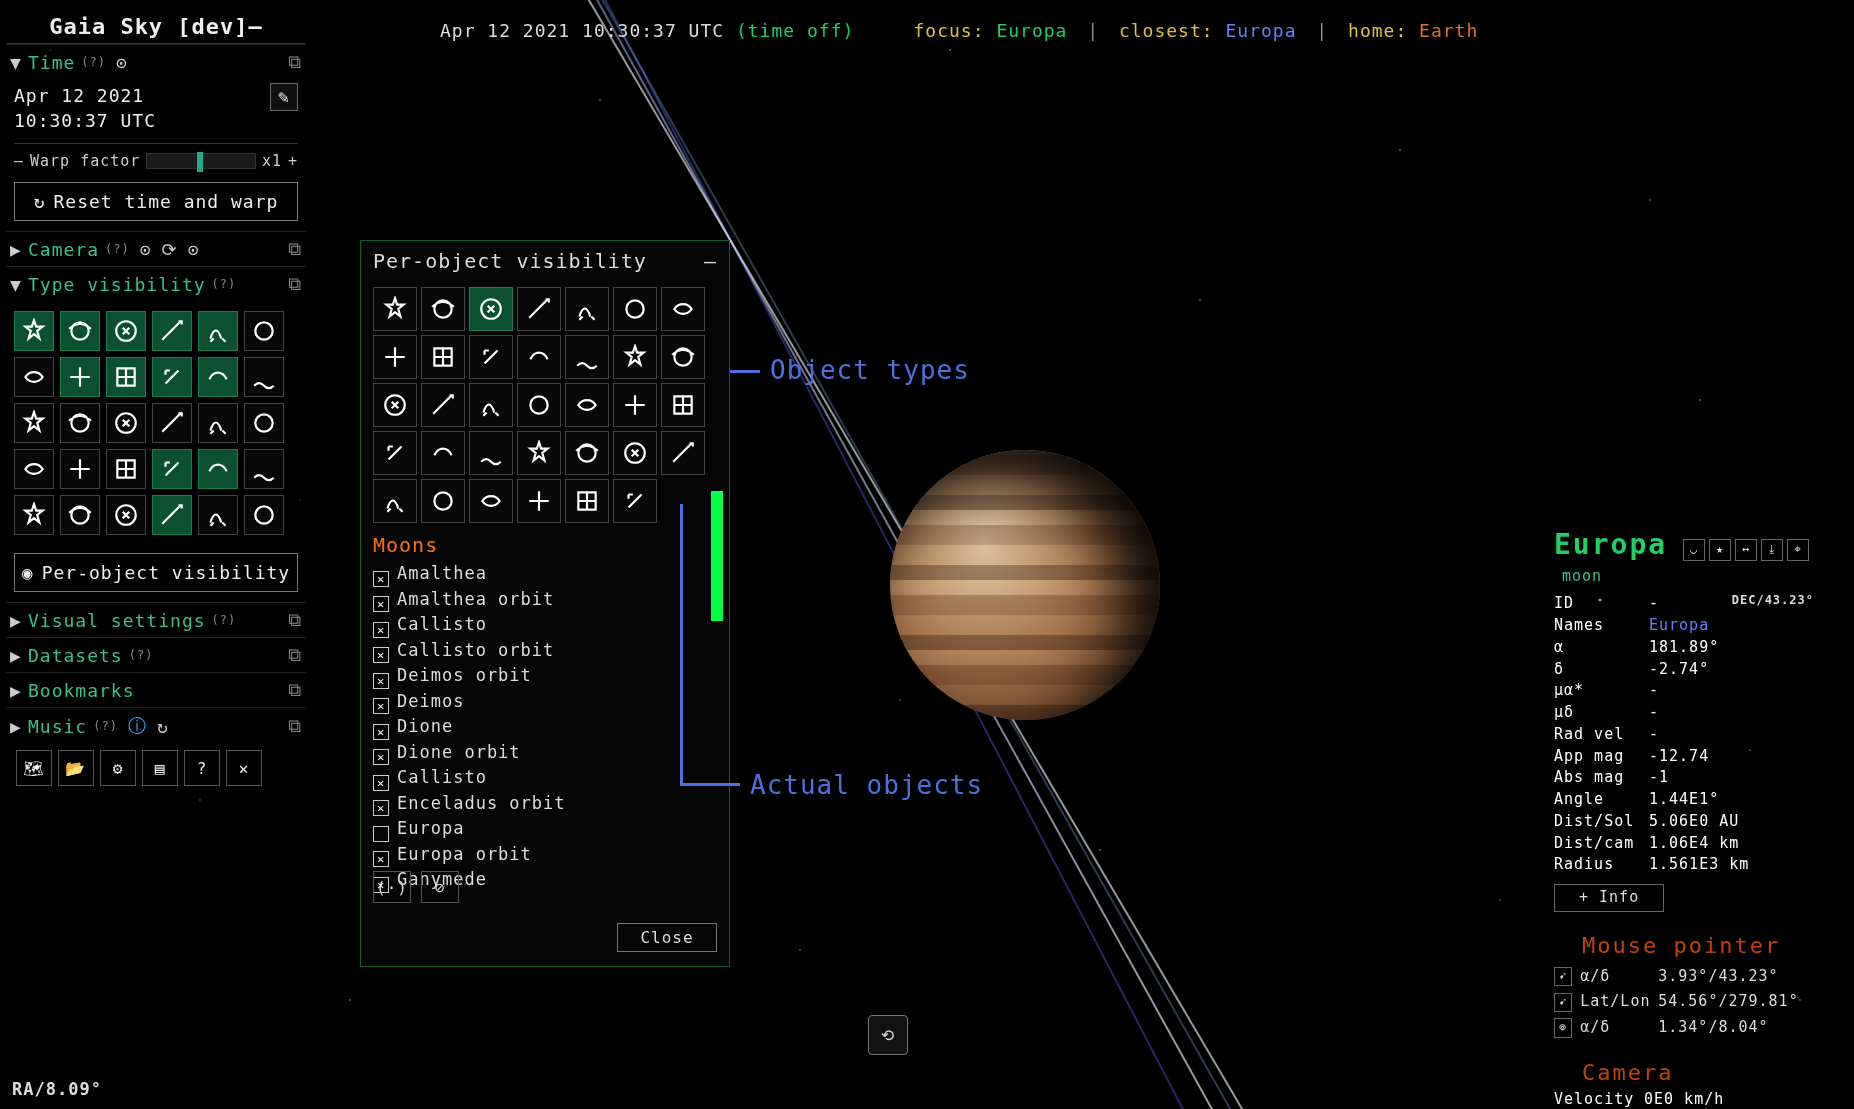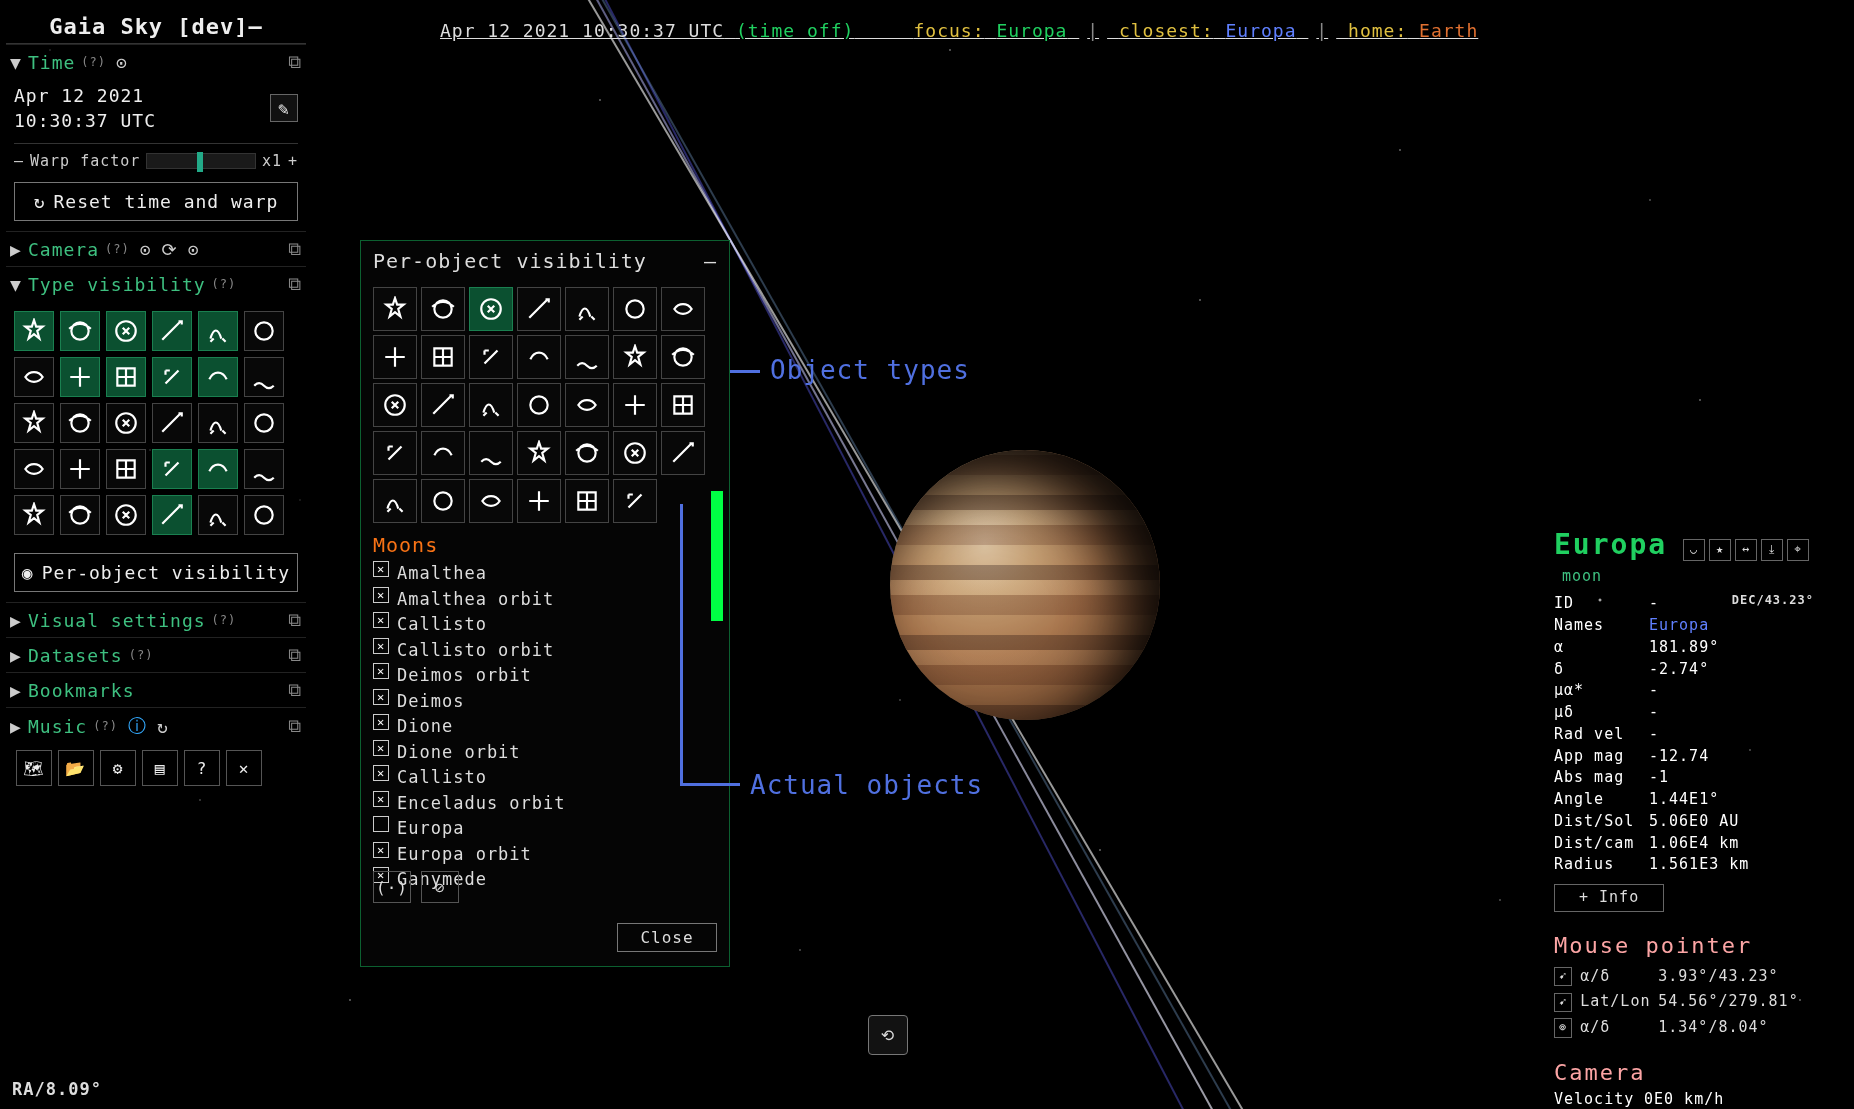--- a/index.html
+++ b/index.html
@@ -68,21 +68,20 @@
   }
   .orbit-line.l2 { transform: rotate(62.5deg); background: rgba(100,100,255,0.4); left:580px; }
   .orbit-line.l3 { transform: rotate(59.5deg); background: rgba(255,255,255,0.6); left:560px; }
   .orbit-line.l4 { transform: rotate(60.5deg); background: rgba(150,200,255,0.3); left:575px; }
 
   .topbar {
     position: absolute;
     top: 20px; left: 440px;
     font-size: 18px;
     white-space: nowrap;
-    text-decoration: underline;
   }
   .topbar .t-green { color:#20d060; }
   .topbar .t-yellow { color:#e0c040; }
   .topbar .t-blue { color:#6080ff; }
   .topbar .t-orange { color:#e07030; }
   .topbar .t-sep { color:#888; margin:0 8px;}
 
   .left-panel {
     position: absolute;
     left: 6px; top: 10px;
@@ -99,21 +98,21 @@
   .section-head {
     display:flex; align-items:center; gap:6px;
     padding:6px 4px; font-size:18px;
     color:#3ec080; cursor:pointer;
     border-top:1px solid #222;
   }
   .section-head .arrow { color:#ccc; width:12px; }
   .section-head .help { color:#888; font-size:12px; }
   .section-head .popout { margin-left:auto; color:#888; }
   .section-inner { padding:4px 8px 10px; }
-  .time-block { font-size:18px; line-height:1.4; display:flex; justify-content:space-between; align-items:center;}
+  .time-block { font-size:18px; line-height:1.4; display:flex; justify-content:space-between; align-items:flex-start;}
   .edit-btn { background:#111; border:1px solid #666; width:28px;height:28px; display:flex;align-items:center;justify-content:center;cursor:pointer;}
   .warp-row { display:flex; align-items:center; gap:6px; font-size:15px; color:#ccc;}
   .slider-track { flex:1; height:16px; background:#1a1a1a; border:1px solid #333; position:relative;}
   .slider-thumb { position:absolute; left:46%; top:-2px; width:6px; height:20px; background:#2a8; }
   .big-btn { border:1px solid #777; padding:8px 0; text-align:center; margin-top:12px; font-size:18px; cursor:pointer; display:flex; align-items:center; justify-content:center; gap:8px;}
   .icon-grid { display:grid; grid-template-columns: repeat(6, 40px); gap:6px; padding:6px 0;}
   .icon-cell { width:40px; height:40px; border:1px solid #444; display:flex;align-items:center;justify-content:center; cursor:pointer; background:#080808;}
   .icon-cell.active { background:#0b5030; border-color:#1a8050;}
   .icon-cell svg { width:26px; height:26px; fill:none; stroke:#fff; stroke-width:2;}
   .circle-btn { color:#ccc; font-size:18px; margin-left:4px;}
@@ -125,21 +124,21 @@
     left:360px; top:240px;
     width:370px;
     background:rgba(5,5,5,0.92);
     border:1px solid #0c6030;
   }
   .popup-head { display:flex; justify-content:space-between; padding:8px 12px; font-size:20px;}
   .popup .icon-grid { grid-template-columns: repeat(7, 44px); gap:4px; padding:6px 12px;}
   .popup .icon-cell { width:44px; height:44px; }
   .moon-label { color:#f97316; font-size:20px; padding:4px 12px;}
   .moon-list { padding:0 12px; max-height:300px; font-size:17px; line-height:1.5;}
-  .moon-item { display:flex; align-items:flex-start; gap:8px; cursor:pointer;}
+  .moon-item { display:flex; align-items:flex-end; gap:8px; cursor:pointer;}
   .chk { width:16px;height:16px; border:1px solid #ccc; display:inline-flex; align-items:center; justify-content:center; font-size:12px; }
   .chk.on::after { content:"✕"; color:#fff;}
   .popup-actions { display:flex; gap:10px; padding:10px 12px;}
   .popup-actions .act { width:38px; height:32px; border:1px solid #555; display:flex;align-items:center;justify-content:center;cursor:pointer;}
   .popup-close { margin:10px 12px 14px auto; width:100px; text-align:center; border:1px solid #777; padding:4px 0; cursor:pointer;}
   .sidebar-scroll { position:absolute; right:4px; top:500px; width:12px; height:120px; background:#0f4; }
   .annot { position:absolute; color:#5070e0; font-size:26px; font-weight:500;}
   .annot-line { position:absolute; background:#5070e0; }
 
   .right-info {
@@ -148,21 +147,21 @@
   }
   .obj-name { color:#20d060; font-size:28px; font-weight:600; letter-spacing:2px; display:inline-block;}
   .obj-icons { display:inline-flex; gap:4px; margin-left:6px; vertical-align:middle;}
   .obj-icons .mini { width:22px;height:22px; border:1px solid #666; display:flex;align-items:center;justify-content:center; font-size:12px;}
   .obj-type { color:#3ec080; font-size:15px; margin-bottom:6px;padding-left:8px;}
   .kv { display:flex; }
   .kv .k { width:95px; color:#fff; }
   .kv .v { color:#fff; }
   .kv .v.name { color:#6080ff; }
   .info-btn { border:1px solid #666; padding:2px 24px; margin-top:8px; cursor:pointer; display:inline-block;}
-  .sec-head { color:#fca5a5; font-size:22px; margin-top:18px; letter-spacing:2px;}
+  .sec-head { color:#c2410c; font-size:22px; margin-top:18px; letter-spacing:2px;margin-left:28px;}
   .mp-row { display:flex; align-items:center; gap:8px; margin-top:4px;}
   .mp-row .badge { border:1px solid #666; padding:0 4px; font-size:12px;}
 
   .recenter { position:absolute; left:868px; top:1015px; width:40px;height:40px; border:1px solid #777; border-radius:4px; display:flex;align-items:center;justify-content:center;cursor:pointer; background:rgba(30,30,30,0.6);}
   .bl-coord { position:absolute; left:12px; bottom:10px; font-size:17px; font-weight:bold;}
   .dec-coord { position:absolute; right:40px; top:593px; font-size:12px; font-weight:bold;text-align:right;}
 
 </style>
 </head>
 <body>

